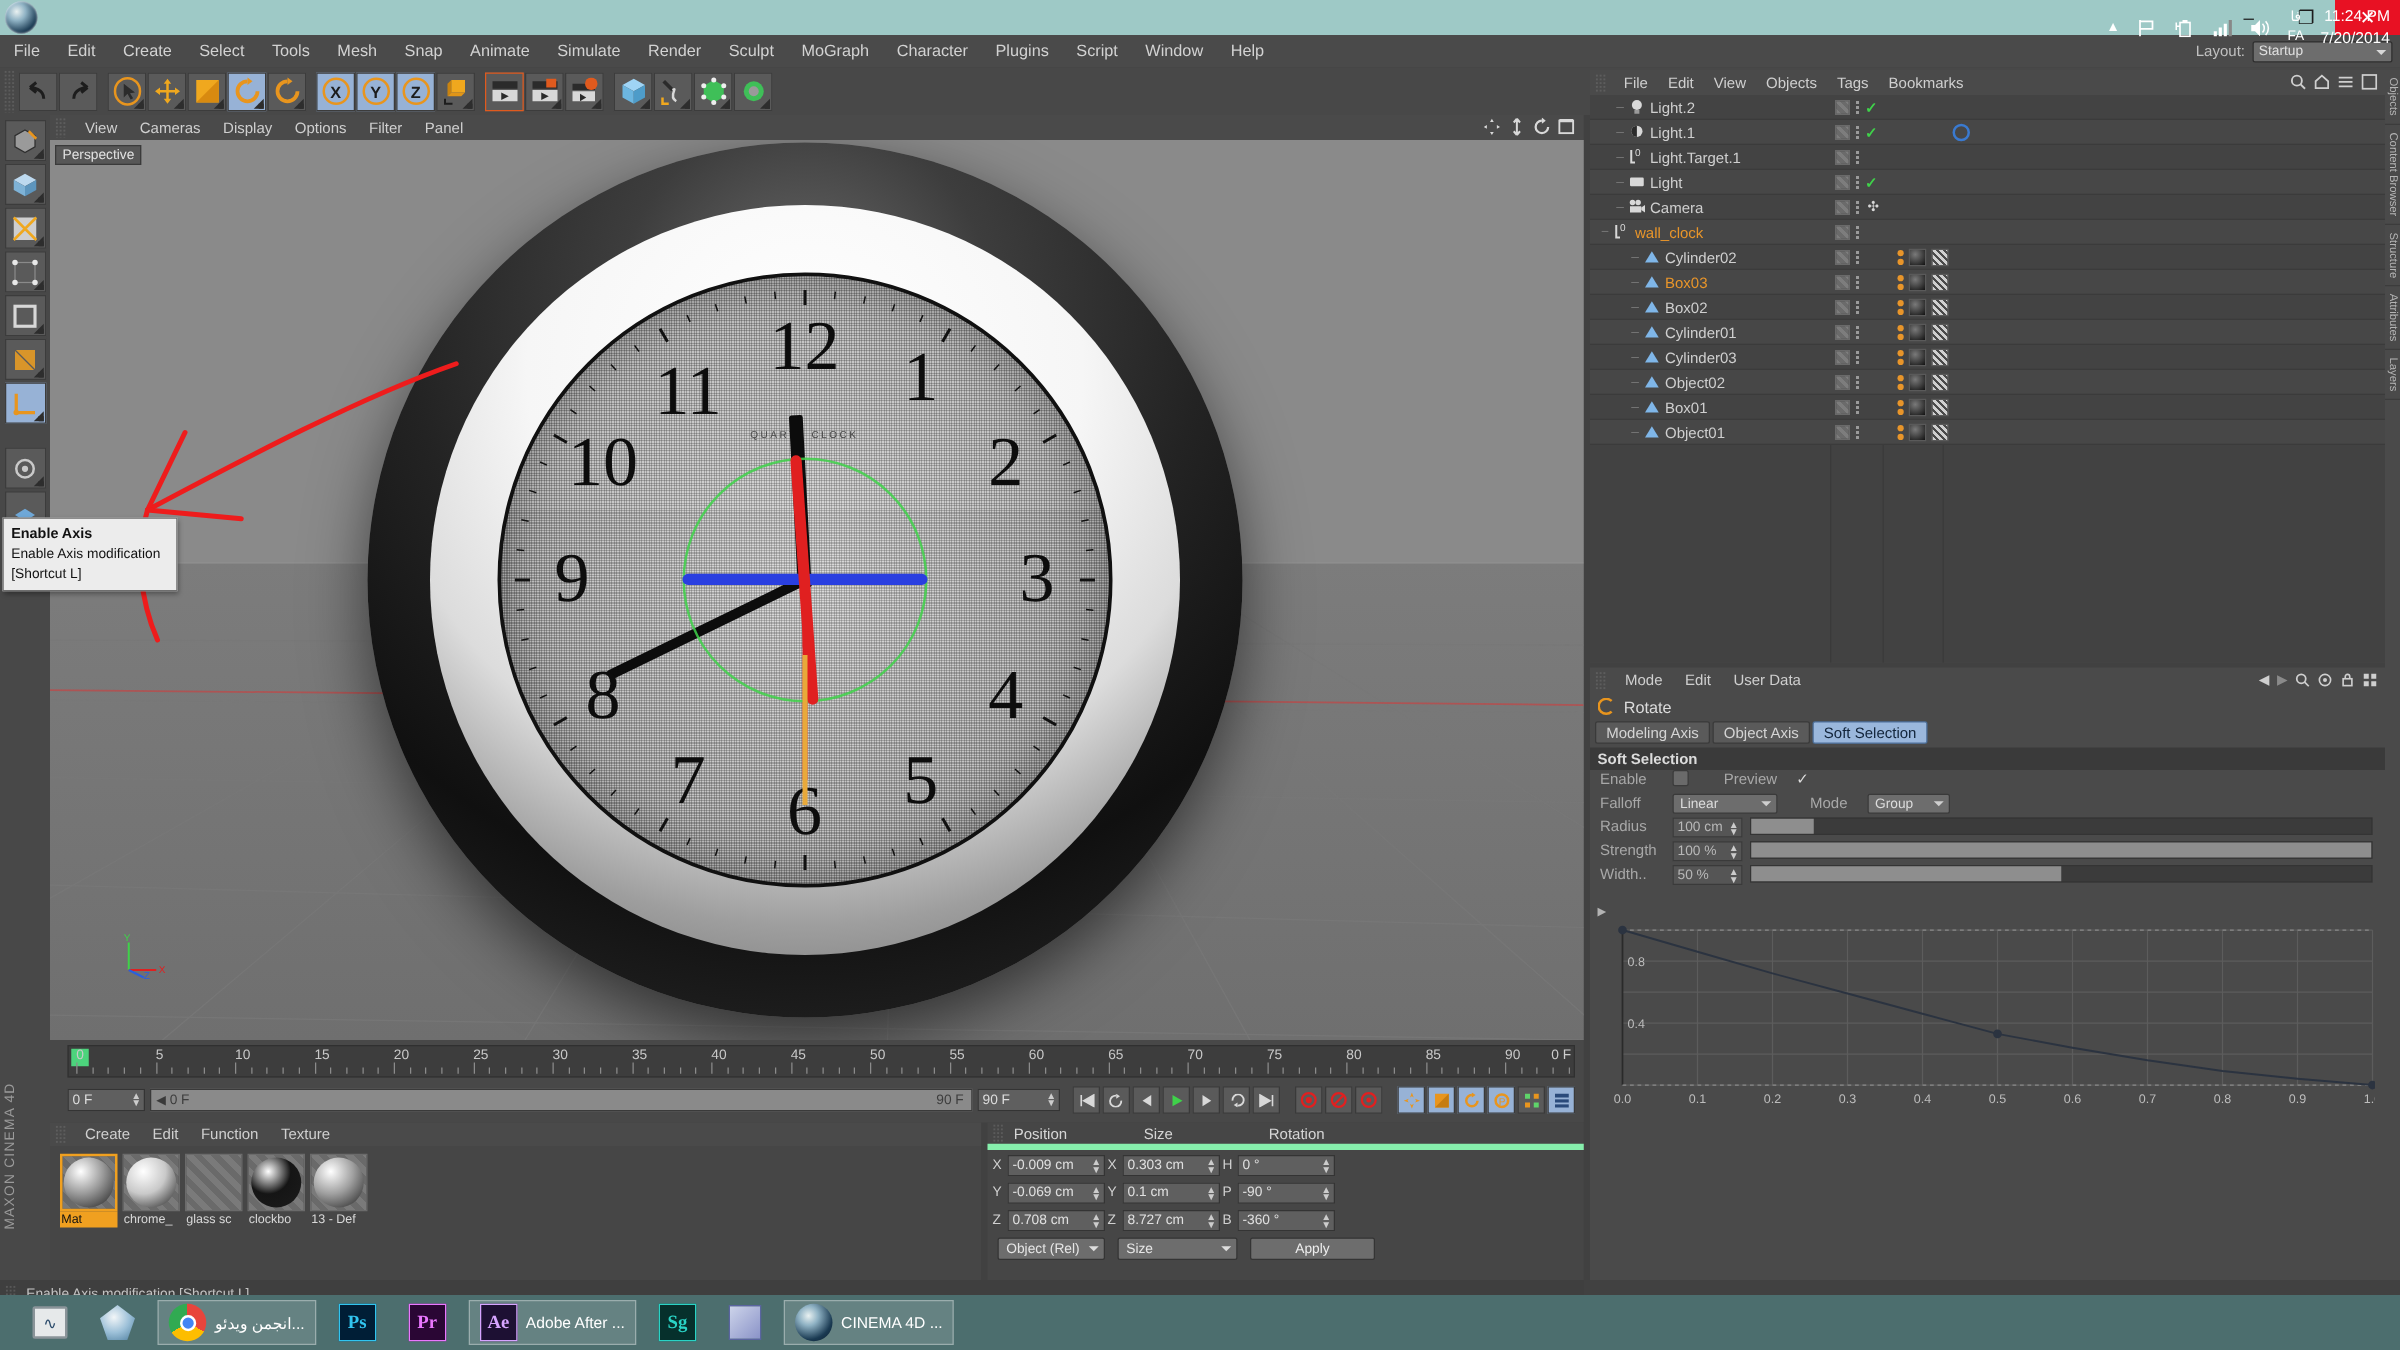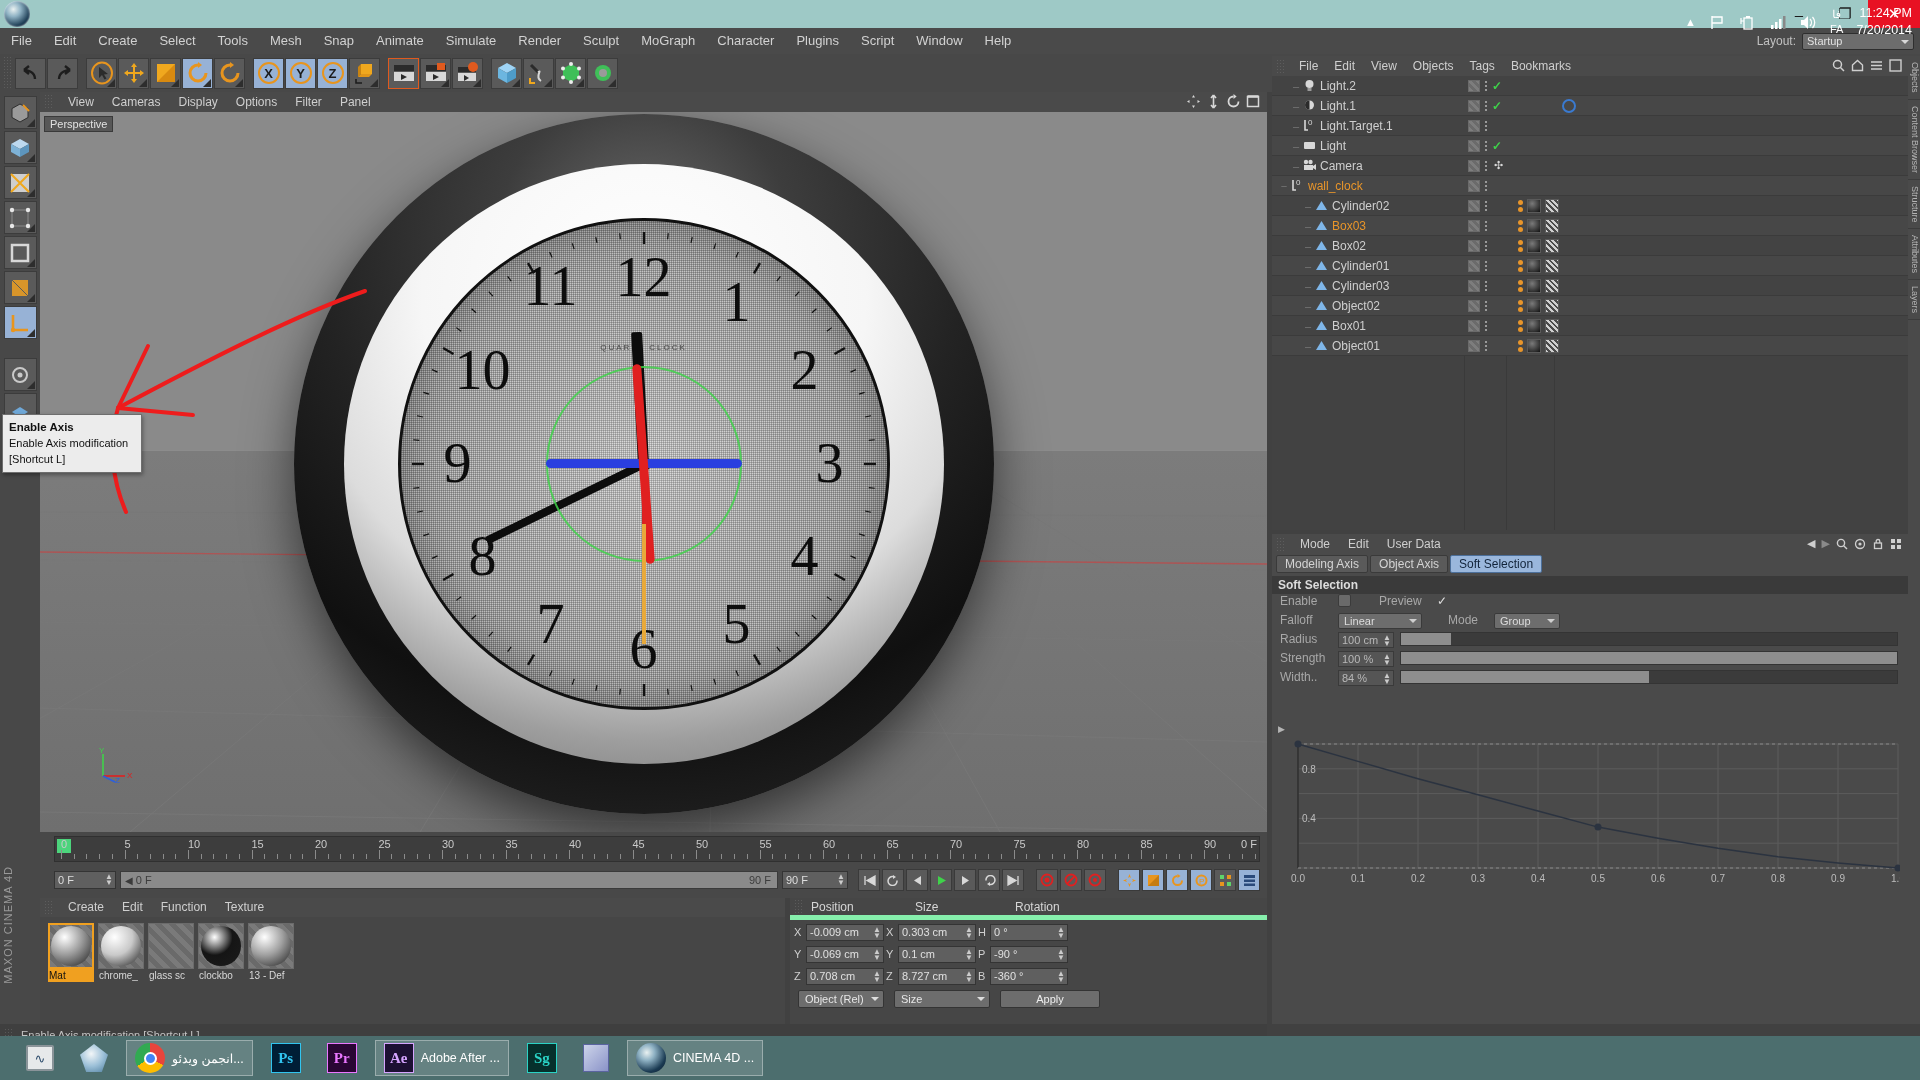--- a/index.html
+++ b/index.html
@@ -656,21 +656,21 @@
               <div class="numeral" style="left: 301px; top: 52.9193px;">1</div>
               <div class="numeral" style="left: 369.081px; top: 121px;">2</div>
               <div class="numeral" style="left: 394px; top: 214px;">3</div>
               <div class="numeral" style="left: 369.081px; top: 307px;">4</div>
               <div class="numeral" style="left: 301px; top: 375.081px;">5</div>
               <div class="numeral" style="left: 208px; top: 400px;">6</div>
               <div class="numeral" style="left: 115px; top: 375.081px;">7</div>
               <div class="numeral" style="left: 46.9193px; top: 307px;">8</div>
               <div class="numeral" style="left: 22px; top: 214px;">9</div>
               <div class="numeral" style="left: 46.9193px; top: 121px;">10</div>
-              <div class="numeral" style="left: 115px; top: 37px;">11</div>
+              <div class="numeral" style="left: 115px; top: 64px;">11</div>
               <svg width="486" height="486" style="position: absolute; left: 0px; top: 0px;">
                 <line x1="243" y1="11" x2="243" y2="23" stroke="#111" stroke-width="2.4"></line>
                 <line x1="267.2506034780956" y1="12.27092027456061" x2="266.6234326984897" y2="18.23805164677023" stroke="#111" stroke-width="1.2"></line>
                 <line x1="291.2355122697202" y1="16.06975662975711" x2="289.98804212481366" y2="21.938642234159943" stroke="#111" stroke-width="1.2"></line>
                 <line x1="314.6919426949878" y1="22.354888219524383" x2="312.8378407287381" y2="28.061227317295305" stroke="#111" stroke-width="1.2"></line>
                 <line x1="337.3629011935856" y1="31.0574538269166" x2="334.92248133513084" y2="36.53872657277219" stroke="#111" stroke-width="1.2"></line>
                 <line x1="359" y1="42.08210632201025" x2="353" y2="52.47441116742351" stroke="#111" stroke-width="2.4"></line>
                 <line x1="379.36617853185373" y1="55.3080573050122" x2="375.83946701809896" y2="60.162159271261885" stroke="#111" stroke-width="1.2"></line>
                 <line x1="398.2383006752551" y1="70.59040048924453" x2="394.22351703710194" y2="75.04926944210891" stroke="#111" stroke-width="1.2"></line>
                 <line x1="415.40959951075547" y1="87.76169932474488" x2="410.9507305578911" y2="91.77648296289803" stroke="#111" stroke-width="1.2"></line>
@@ -1409,20 +1409,24 @@
           <path d="M4.2 5 L4.2 3.3 A1.8 1.8 0 0 1 7.8 3.3 L7.8 5" fill="none" stroke="#cfcfcf" stroke-width="1.3"></path>
         </svg>
       <svg width="12" height="12" viewBox="0 0 12 12">
           <rect x="1" y="1" width="4" height="4" fill="#cfcfcf"></rect>
           <rect x="7" y="1" width="4" height="4" fill="#cfcfcf"></rect>
           <rect x="1" y="7" width="4" height="4" fill="#cfcfcf"></rect>
           <rect x="7" y="7" width="4" height="4" fill="#cfcfcf"></rect>
         </svg>
     </div>
   </div>
+  <div id="attr-obj">
+    <div id="rot-icon"></div>
+    <span style="font-size:13px;color:#dcdcdc;">Rotate</span>
+  </div>
   <div id="attr-tabs">
       <div class="atab">Modeling Axis</div>
       <div class="atab">Object Axis</div>
       <div class="atab sel">Soft Selection</div>
     </div>
   <div id="attr-section">Soft Selection</div>
 
   <div class="prow">
     <span class="plab" style="width:52px;">Enable</span>
     <span class="pcheck"></span>
@@ -1457,21 +1461,21 @@
       <span>100 %</span>
         <span class="spin">▲<br>▼</span>
     </span>
     <span class="pslider">
         <span class="pfill" id="strength-fill" style="width: 100%;"></span>
       </span>
   </div>
   <div class="prow" style="padding-right:10px;">
     <span class="plab" style="width:52px;">Width..</span>
     <span class="pnum">
-      <span>84 %</span>
+      <span>50 %</span>
         <span class="spin">▲<br>▼</span>
     </span>
     <span class="pslider">
         <span class="pfill" id="width-fill" style="width: 50%;"></span>
       </span>
   </div>
   <div style="position:absolute;left:6px;top:190px;font-size:9px;color:#b4b4b4;">▶</div>
 </div>
 
 <div id="graph"><svg width="620" height="162">

